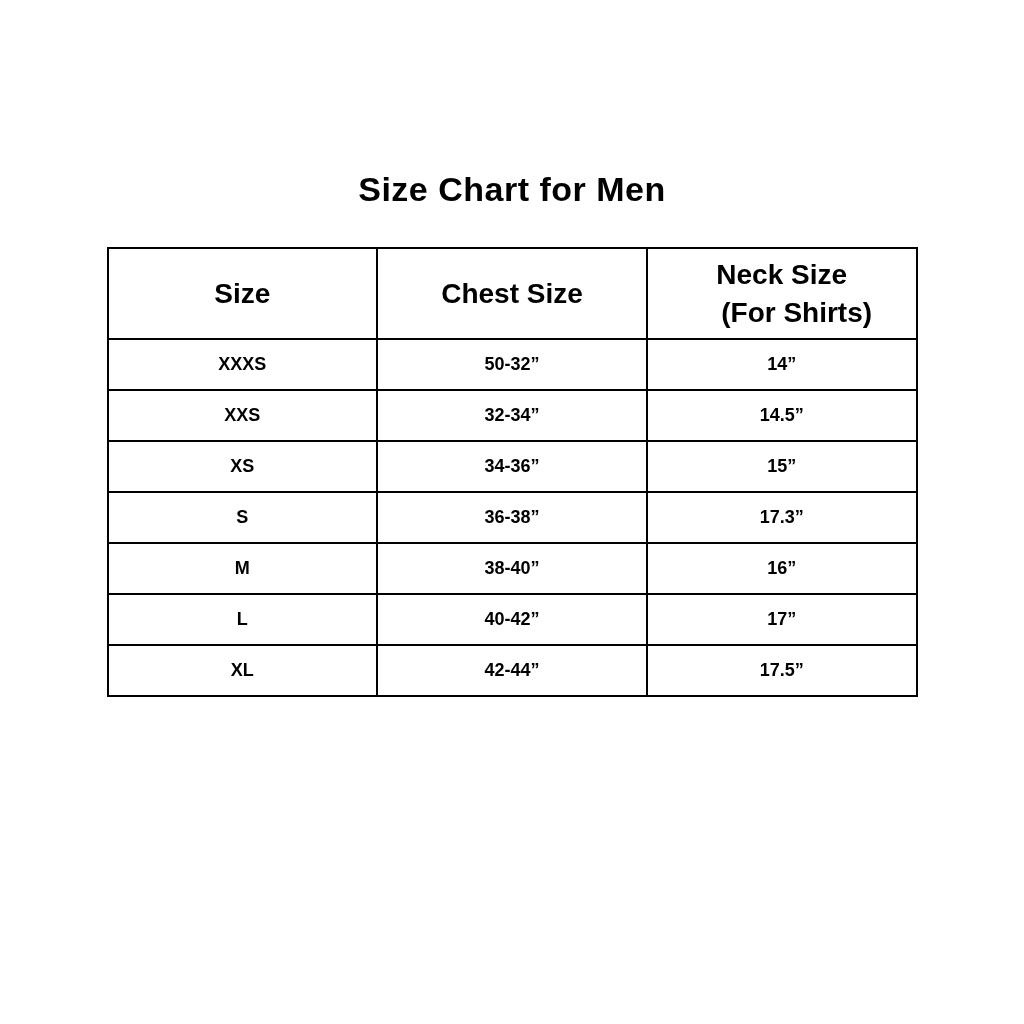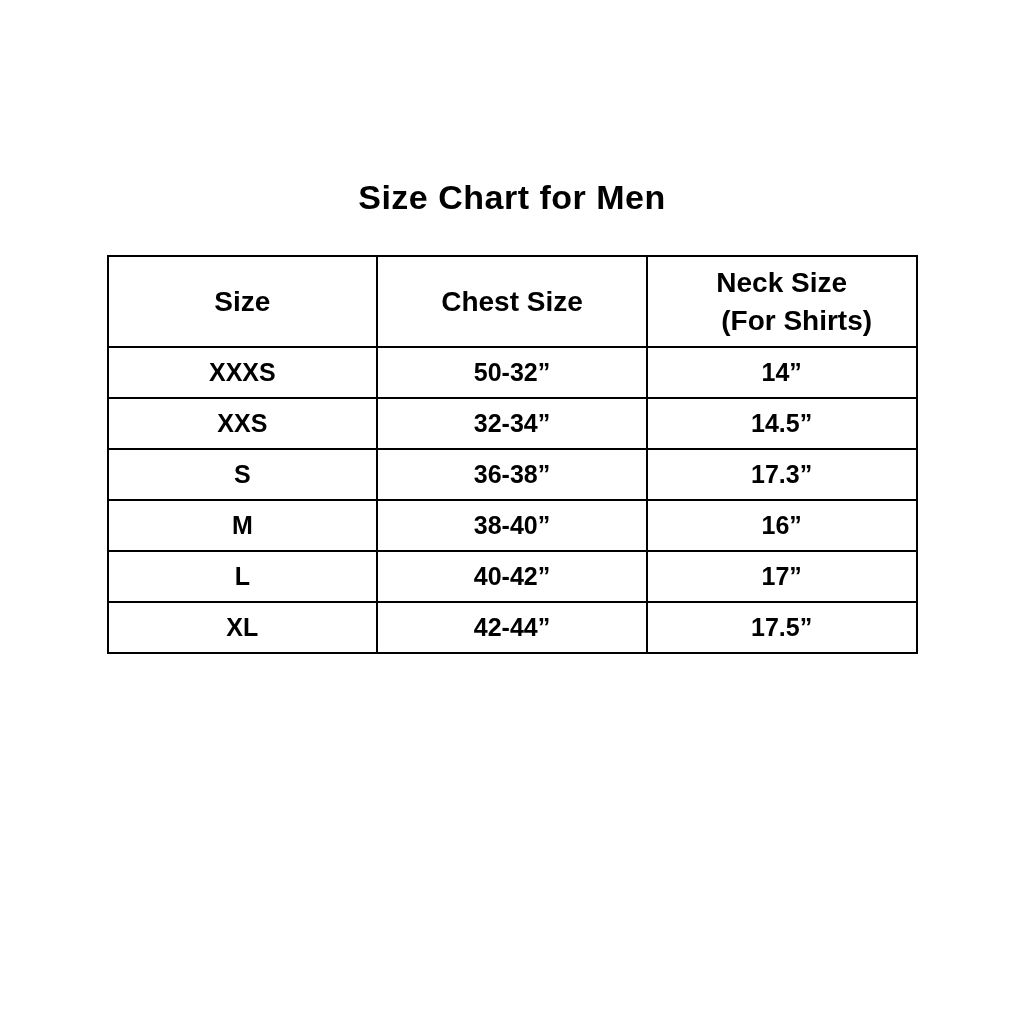--- a/index.html
+++ b/index.html
@@ -9,21 +9,21 @@
   }
   .page {
     width: 1024px;
     height: 1024px;
     background: #ffffff;
     font-family: "Liberation Sans", sans-serif;
     color: #000000;
     box-sizing: border-box;
   }
   .chart-title {
-    margin: 8px;
+    margin: 0;
     padding-top: 170px;
     text-align: center;
     font-size: 34px;
     font-weight: bold;
     letter-spacing: 0.5px;
   }
   table.size-chart {
     width: 811px;
     margin: 38px auto 0 auto;
     border-collapse: collapse;
@@ -37,21 +37,21 @@
     font-weight: bold;
     padding: 0;
   }
   table.size-chart th {
     height: 89px;
     font-size: 28px;
     line-height: 1.35;
   }
   table.size-chart td {
     height: 49px;
-    font-size: 25px;
+    font-size: 18px;
   }
   .sublabel {
     display: block;
     font-size: 28px;
     font-weight: bold;
     padding-left: 30px;
   }
   .sublabel:empty { display: none; }
 </style>
 </head>
@@ -83,20 +83,25 @@
         <td>XXXS</td>
         <td>50-32”</td>
         <td>14”</td>
       </tr>
       <tr>
         <td>XXS</td>
         <td>32-34”</td>
         <td>14.5”</td>
       </tr>
       <tr>
+        <td>XS</td>
+        <td>34-36”</td>
+        <td>15”</td>
+      </tr>
+      <tr>
         <td>S</td>
         <td>36-38”</td>
         <td>17.3”</td>
       </tr>
       <tr>
         <td>M</td>
         <td>38-40”</td>
         <td>16”</td>
       </tr>
       <tr>

